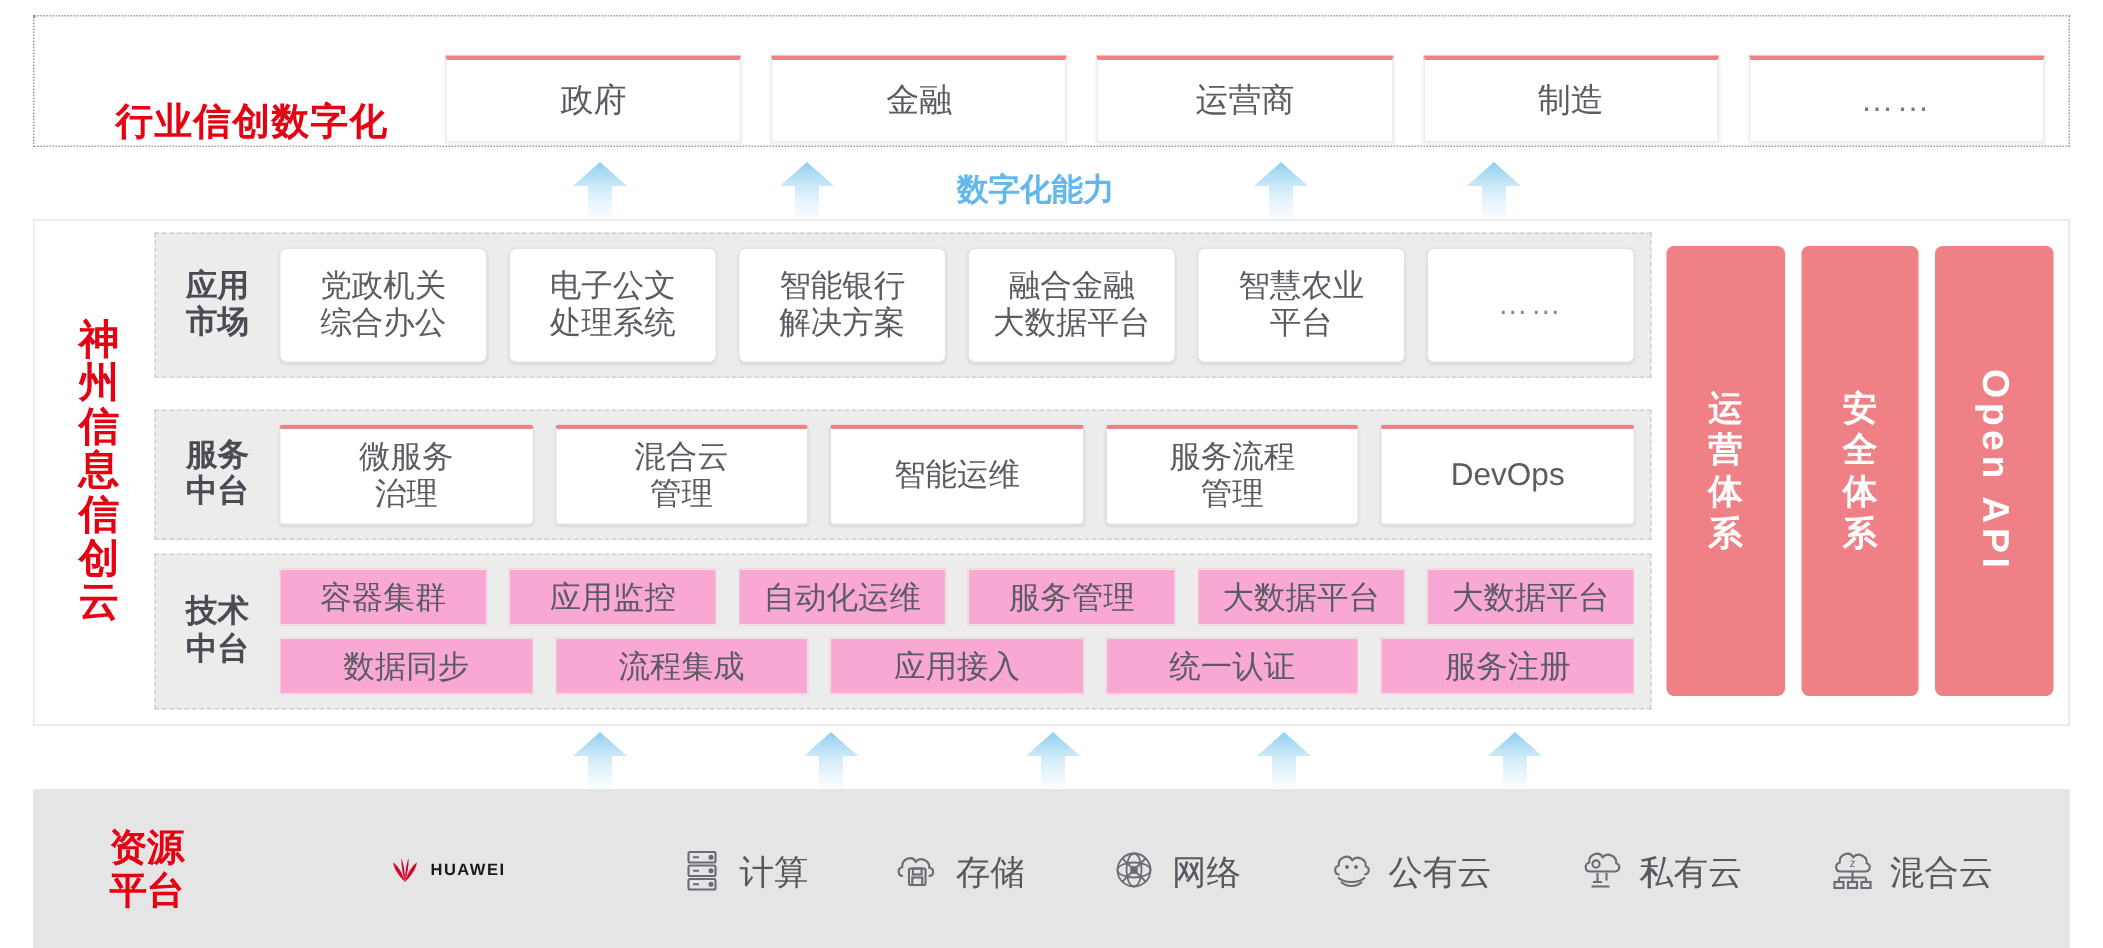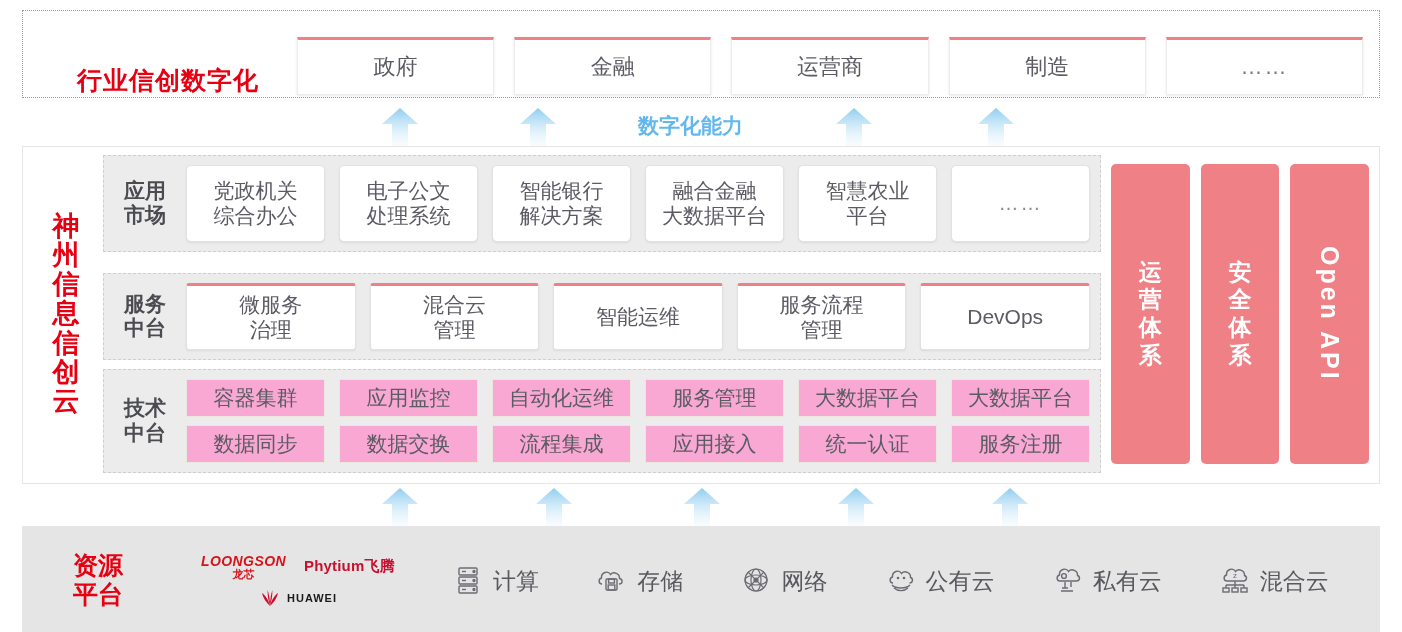--- a/index.html
+++ b/index.html
@@ -323,21 +323,20 @@
             <div class="tech-row">
               <div class="tech-tile">容器集群</div>
               <div class="tech-tile">应用监控</div>
               <div class="tech-tile">自动化运维</div>
               <div class="tech-tile">服务管理</div>
               <div class="tech-tile">大数据平台</div>
               <div class="tech-tile">大数据平台</div>
             </div>
             <div class="tech-row">
               <div class="tech-tile">数据同步</div>
-              <div class="tech-tile">数据交换</div>
               <div class="tech-tile">流程集成</div>
               <div class="tech-tile">应用接入</div>
               <div class="tech-tile">统一认证</div>
               <div class="tech-tile">服务注册</div>
             </div>
           </div>
         </div>
 
       </div>
 
@@ -394,27 +393,20 @@
     </div>
   </div>
 
   <div class="resource-panel">
     <div class="resource-title">
       <span>资源</span>
       <span>平台</span>
     </div>
 
     <div class="vendors">
-      <div class="vendor-row">
-        <div class="logo-loongson">
-          <div class="en">LOONGSON</div>
-          <div class="cn">龙芯</div>
-        </div>
-        <div class="logo-phytium">Phytium飞腾</div>
-      </div>
       <div class="vendor-row">
         <div class="logo-huawei">
           <span class="petals">
             <svg viewBox="0 0 22 18">
               <g fill="#cf0a2c">
                 <path d="M11 17 C7 13 4 9 3 4 C6 6 9 10 11 17 Z"></path>
                 <path d="M11 17 C15 13 18 9 19 4 C16 6 13 10 11 17 Z"></path>
                 <path d="M11 17 C9.5 12 8.5 7 8.6 1 C10 5 11 10 11 17 Z"></path>
                 <path d="M11 17 C12.5 12 13.5 7 13.4 1 C12 5 11 10 11 17 Z"></path>
               </g>

